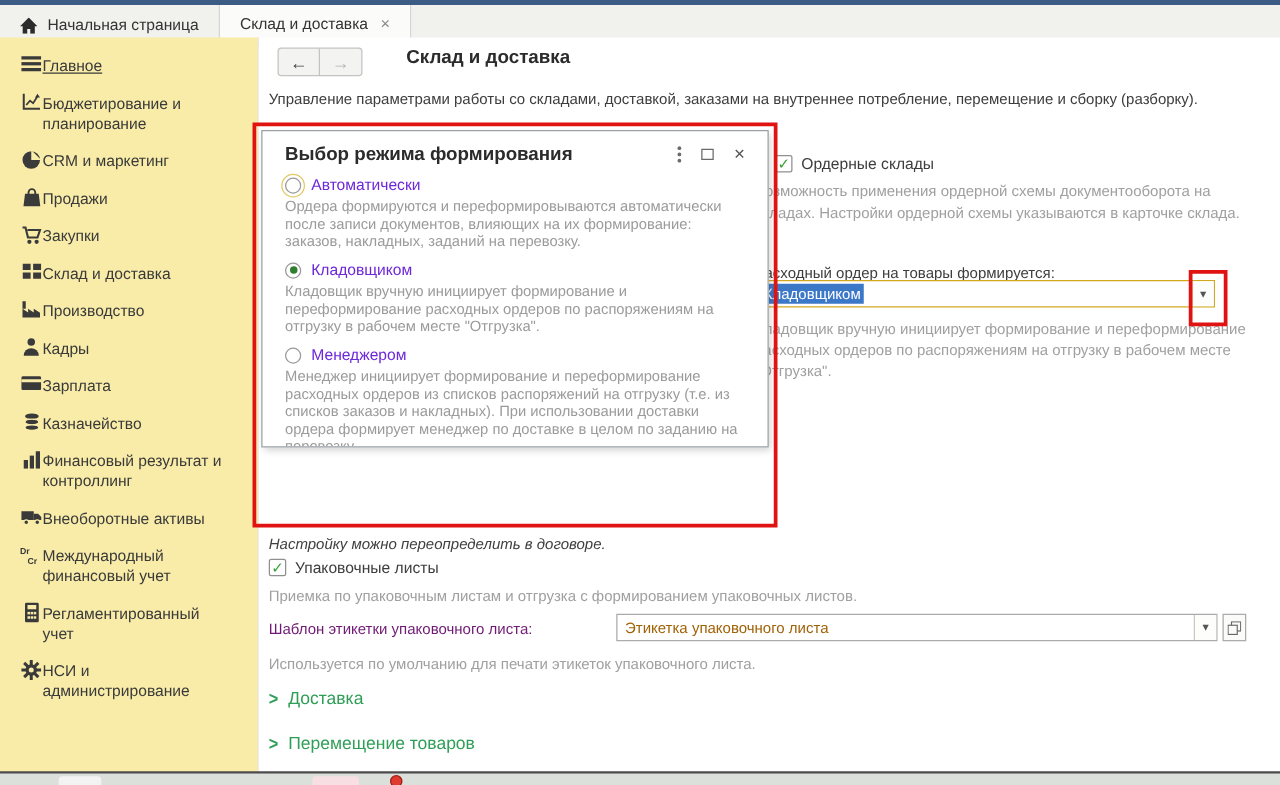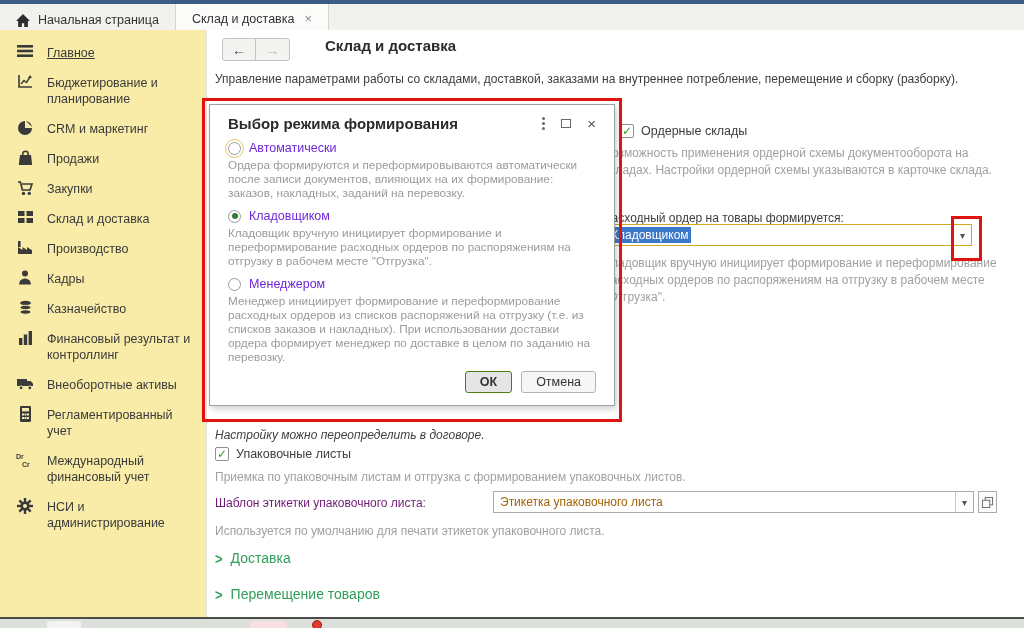--- a/index.html
+++ b/index.html
@@ -11,21 +11,21 @@
 
   
   .tab-bar { position:absolute; left:0; top:4px; width:1024px; height:33px; background:#f1f1ee; border-bottom:1px solid #cccccb; display:flex; }
   .tab { display:flex; align-items:center; gap:8px; padding:0 16px; border-right:1px solid #d6d6d4; font-size:12.5px; color:#333; position:relative; cursor:default; }
   .tab.active { background:#fbfbf9; border-bottom:3px solid #37a93c; }
   .tab .close-x { color:#8a8a8a; font-size:13px; margin-left:2px; }
   .home-ico svg { display:block; }
 
   
   .sidebar { position:absolute; left:0; top:30px; width:207px; height:588px; background:#f8eca8; padding:14px 6px 0 16px; overflow:hidden; border-right:1px solid #e3e3df; }
-  .side-item { display:flex; align-items:flex-start; gap:13px; margin-bottom:13px; color:#3a3a3a; font-size:12.5px; line-height:16px; cursor:pointer; }
+  .side-item { display:flex; align-items:flex-start; margin-bottom:13px; color:#3a3a3a; font-size:12.5px; line-height:16px; cursor:pointer; }
   .side-item .ico { width:18px; min-width:18px; height:16px; display:flex; justify-content:center; margin-top:0px; }
   .side-item .lbl { padding-top:1px; max-width:150px; }
   .side-item.current .lbl { text-decoration:underline; }
 
   
   .content { position:absolute; left:207px; top:30px; width:817px; height:588px; background:#ffffff; }
 
   .nav-btns { position:absolute; left:15px; top:8px; display:flex; border:1px solid #c3c3c1; border-radius:3px; overflow:hidden; background:#f3f3f1; }
   .nav-btn { width:33px; height:21px; display:flex; align-items:center; justify-content:center; font-size:14px; }
   .nav-btn.back { color:#444; border-right:1px solid #c3c3c1; }
@@ -56,21 +56,21 @@
   .lp-input    { position:absolute; left:286px; top:461px; width:481px; height:22px; border:1px solid #ababab; background:#fff; display:flex; }
   .lp-input .val-wrap { flex:1; padding:3px 6px; color:#a16207; white-space:nowrap; overflow:hidden; }
   .lp-input .combo-arrow { border-left:1px solid #c9c9c7; }
   .open-btn { position:absolute; left:771px; top:461px; width:19px; height:22px; border:1px solid #ababab; background:#fbfbf9; display:flex; align-items:center; justify-content:center; }
   .lp-desc2    { position:absolute; left:8px; top:494px; }
   .section-row { position:absolute; left:8px; display:flex; align-items:center; gap:8px; color:#2f9e57; font-size:14px; cursor:pointer; }
   .section-row .chev { font-size:13px; font-weight:bold; transform:scaleY(1.15); }
   .sec-1 { top:520px; } .sec-2 { top:556px; }
 
   
-  .dialog { position:absolute; left:209px; top:104px; width:406px; height:302px; background:#fff; border:1px solid #9aa0a6; box-shadow:2px 3px 6px rgba(0,0,0,.18); padding:10px 18px 10px 18px; overflow:hidden; }
+  .dialog { position:absolute; left:209px; top:104px; width:406px; height:254px; background:#fff; border:1px solid #9aa0a6; box-shadow:2px 3px 6px rgba(0,0,0,.18); padding:10px 18px 10px 18px; overflow:hidden; }
   .dlg-head { display:flex; align-items:flex-start; }
   .dlg-title { font-size:15px; font-weight:bold; color:#2b2b2b; flex:1; }
   .dlg-icons { display:flex; align-items:center; gap:16px; padding-top:2px; }
   .kebab { display:flex; flex-direction:column; gap:2px; }
   .kebab i { width:3px; height:3px; background:#6a6a6a; border-radius:50%; }
   .maxi { width:10px; height:9px; border:1.5px solid #6a6a6a; }
   .dlg-x { font-size:15px; color:#555; line-height:10px; }
   .radio-row { display:flex; align-items:center; gap:8px; margin-top:9px; }
   .radio { width:13px; height:13px; border:1px solid #9a9a9a; border-radius:50%; background:#fff; display:flex; align-items:center; justify-content:center; }
   .radio.focused { outline:1px solid #e2c763; outline-offset:2px; }
@@ -188,20 +188,29 @@
     <span class="ico">
         <svg width="14" height="15" viewBox="0 0 14 15">
           <circle cx="7" cy="3.6" r="3" fill="#3a3a3a"></circle>
           <path d="M1 14.5a6 6 0 0 1 12 0z" fill="#3a3a3a"></path>
         </svg>
       </span>
     <span class="lbl">Кадры</span>
   </div>
   <div class="side-item">
     <span class="ico">
+        <svg width="16" height="13" viewBox="0 0 16 13">
+          <rect x="0" y="1" width="16" height="11" rx="1.2" fill="#3a3a3a"></rect>
+          <rect x="0" y="3.4" width="16" height="2.4" fill="#f8eca8"></rect>
+        </svg>
+      </span>
+    <span class="lbl">Зарплата</span>
+  </div>
+  <div class="side-item">
+    <span class="ico">
         <svg width="15" height="16" viewBox="0 0 15 16">
           <ellipse cx="7.5" cy="3" rx="5.5" ry="2.2" fill="#3a3a3a"></ellipse>
           <ellipse cx="7.5" cy="7.5" rx="5.5" ry="2.2" fill="#3a3a3a" stroke="#f8eca8" stroke-width="1"></ellipse>
           <ellipse cx="7.5" cy="12" rx="5.5" ry="2.2" fill="#3a3a3a" stroke="#f8eca8" stroke-width="1"></ellipse>
         </svg>
       </span>
     <span class="lbl">Казначейство</span>
   </div>
   <div class="side-item">
     <span class="ico">
@@ -216,44 +225,44 @@
   <div class="side-item">
     <span class="ico">
         <svg width="17" height="14" viewBox="0 0 17 14">
           <rect x="0" y="3" width="10" height="7" fill="#3a3a3a"></rect>
           <path d="M10 5h3.5L16 7.6V10h-6z" fill="#3a3a3a"></path>
           <circle cx="4" cy="11.8" r="1.9" fill="#3a3a3a" stroke="#f8eca8" stroke-width="1"></circle>
           <circle cx="12.8" cy="11.8" r="1.9" fill="#3a3a3a" stroke="#f8eca8" stroke-width="1"></circle>
         </svg>
       </span>
     <span class="lbl">Внеоборотные активы</span>
+  </div>
+  <div class="side-item">
+    <span class="ico">
+        <svg width="18" height="18" viewBox="0 0 18 18">
+          <text x="0" y="7" font-size="7" font-weight="bold" fill="#3a3a3a" font-family="Liberation Sans, sans-serif">Dr</text>
+          <text x="6" y="15" font-size="7" font-weight="bold" fill="#3a3a3a" font-family="Liberation Sans, sans-serif">Cr</text>
+        </svg>
+      </span>
+    <span class="lbl">Международный финансовый учет</span>
   </div>
   <div class="side-item">
     <span class="ico">
         <svg width="13" height="16" viewBox="0 0 13 16">
           <rect x="1" y="0" width="11" height="16" rx="1.2" fill="#3a3a3a"></rect>
           <rect x="3" y="2" width="7" height="3.4" fill="#f8eca8"></rect>
           <rect x="3" y="7.5" width="2" height="2" fill="#f8eca8"></rect>
           <rect x="5.5" y="7.5" width="2" height="2" fill="#f8eca8"></rect>
           <rect x="8" y="7.5" width="2" height="2" fill="#f8eca8"></rect>
           <rect x="3" y="11" width="2" height="2" fill="#f8eca8"></rect>
           <rect x="5.5" y="11" width="2" height="2" fill="#f8eca8"></rect>
           <rect x="8" y="11" width="2" height="2" fill="#f8eca8"></rect>
         </svg>
       </span>
     <span class="lbl">Регламентированный учет</span>
-  </div>
-  <div class="side-item">
-    <span class="ico">
-        <svg width="18" height="18" viewBox="0 0 18 18">
-          <text x="0" y="7" font-size="7" font-weight="bold" fill="#3a3a3a" font-family="Liberation Sans, sans-serif">Dr</text>
-          <text x="6" y="15" font-size="7" font-weight="bold" fill="#3a3a3a" font-family="Liberation Sans, sans-serif">Cr</text>
-        </svg>
-      </span>
-    <span class="lbl">Международный финансовый учет</span>
   </div>
   <div class="side-item">
     <span class="ico">
         <svg width="16" height="16" viewBox="0 0 16 16">
           <rect x="6.8" y="0" width="2.4" height="16" fill="#3a3a3a"></rect>
           <rect x="0" y="6.8" width="16" height="2.4" fill="#3a3a3a"></rect>
           <rect x="6.8" y="0" width="2.4" height="16" transform="rotate(45 8 8)" fill="#3a3a3a"></rect>
           <rect x="6.8" y="0" width="2.4" height="16" transform="rotate(-45 8 8)" fill="#3a3a3a"></rect>
           <circle cx="8" cy="8" r="4.6" fill="#3a3a3a"></circle>
           <circle cx="8" cy="8" r="2" fill="#f8eca8"></circle>

